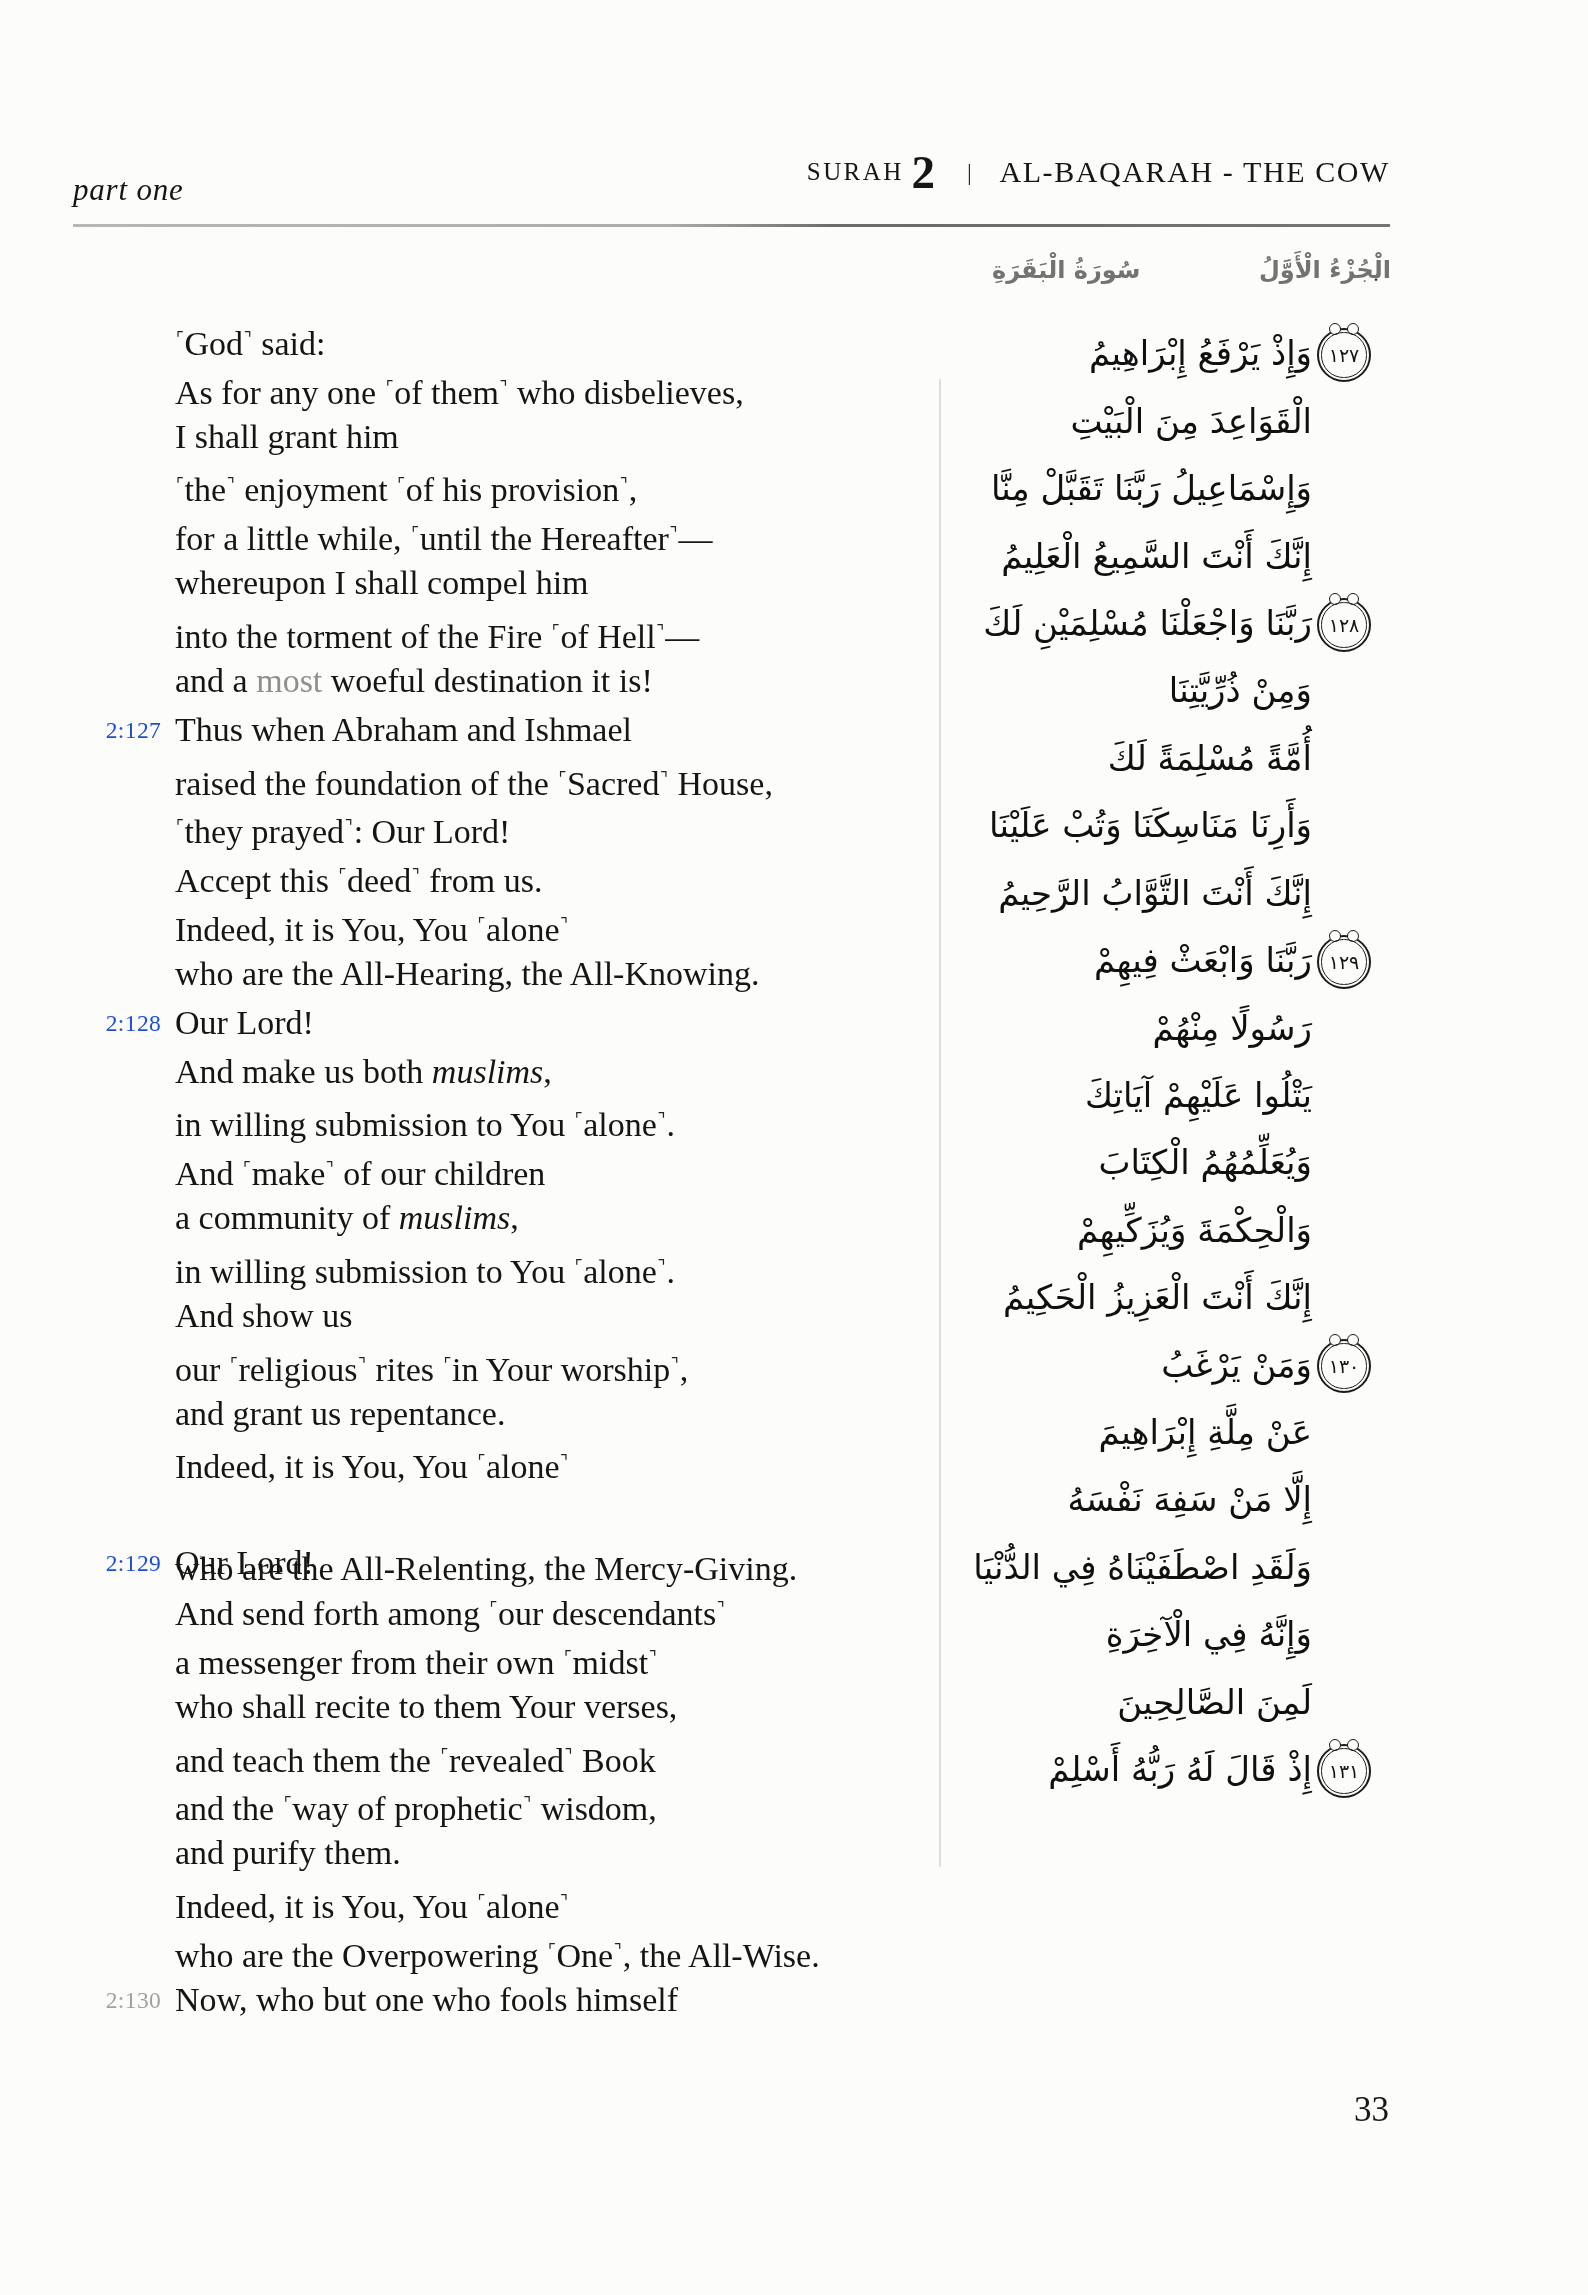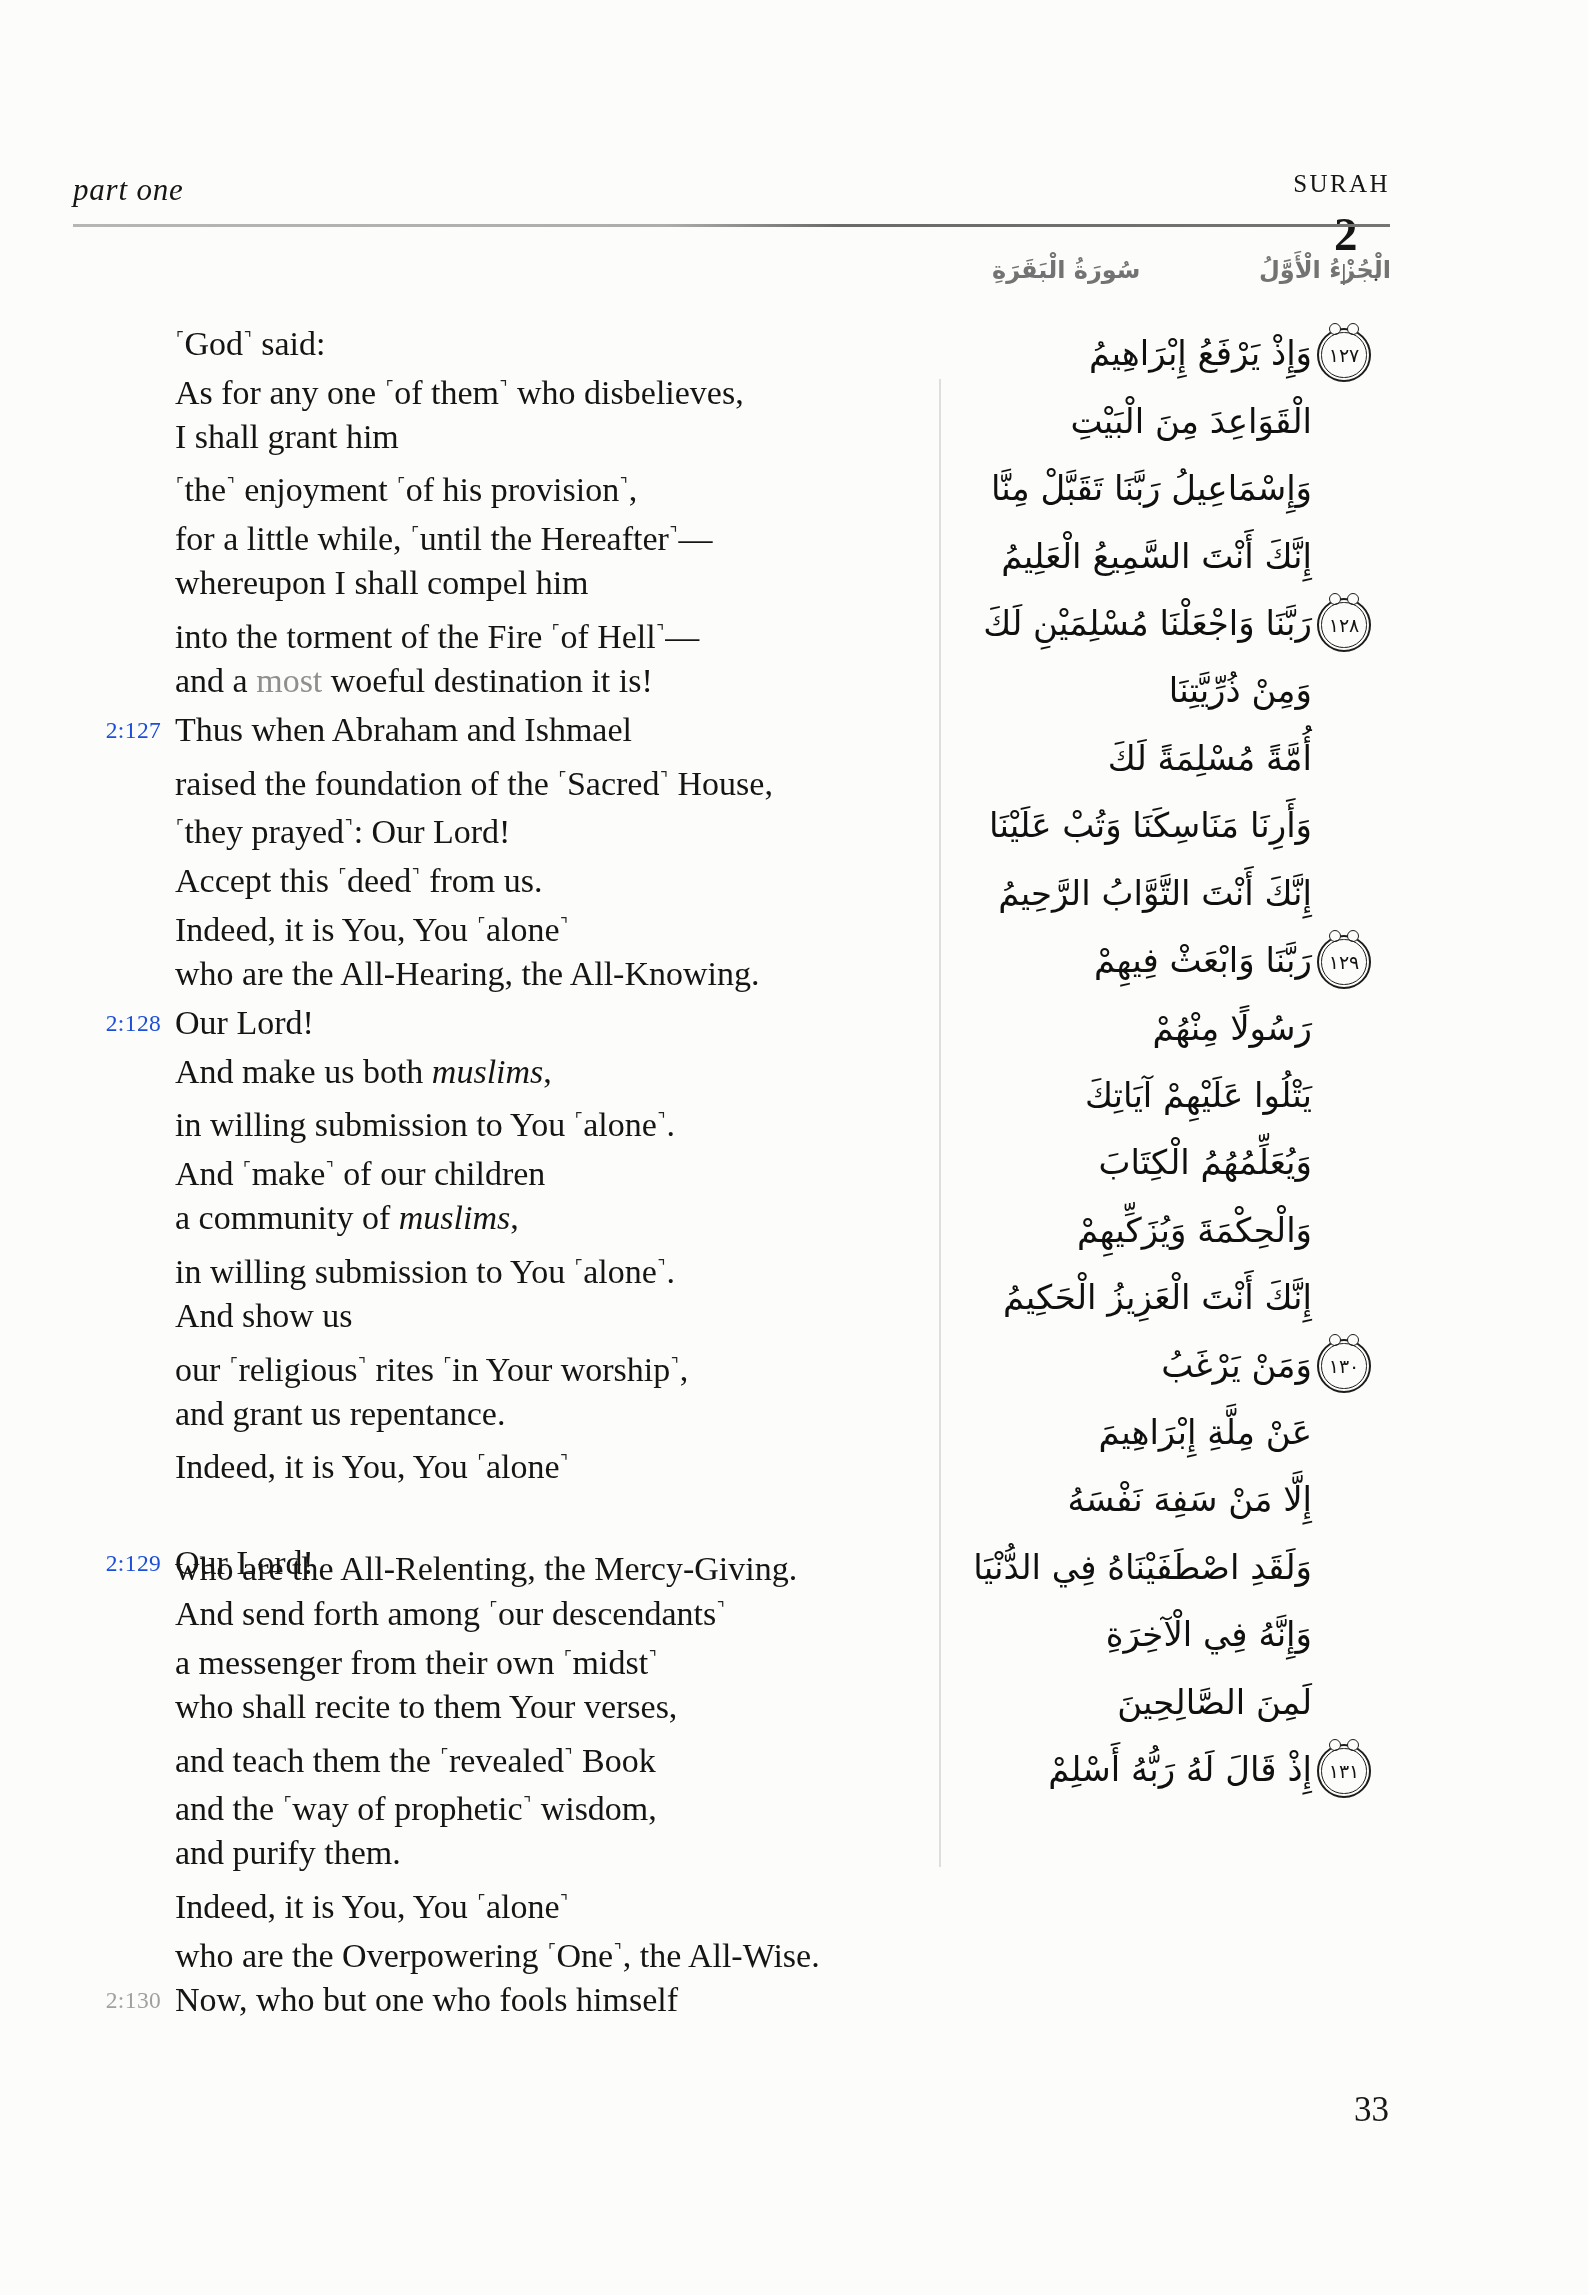--- a/index.html
+++ b/index.html
@@ -8,22 +8,22 @@
     background:#fcfcfa; overflow:hidden;
     font-family:"Liberation Serif","DejaVu Serif",serif;
     color:#161616;
   }
   
   .part-label{
     position:absolute; left:73px; top:171px; height:37px; line-height:37px;
     font-style:italic; font-size:31px; letter-spacing:0.8px;
   }
   .header-right{
-    position:absolute; top:159px; right:199px; height:50px;
-    display:flex; align-items:center; white-space:nowrap;flex-direction:column;
+    position:absolute; top:147px; right:199px; height:50px;
+    display:flex; align-items:center; white-space:nowrap;
   }
   .header-right .surah-word{ font-size:25px; letter-spacing:2.4px; line-height:50px;}
   .header-right .surah-num{ font-size:47px; font-weight:bold; margin-left:8px; line-height:50px;}
   .header-right .hdr-div{ font-size:24px; color:#2a2a2a; margin:0 27.5px 0 32px; font-weight:normal;}
   .header-right .surah-title{ font-size:30px; letter-spacing:1.6px; line-height:50px;}
   .header-rule{
     position:absolute; left:73px; top:224px; width:1317px; height:2.8px;
     background:linear-gradient(to right,#b6b6b4 0%,#adadab 45%,#6a6a68 58%,#757573 100%);
   }
   
@@ -94,20 +94,21 @@
 </head>
 <body>
 
 <div id="page">
 
   <div class="part-label">part one</div>
   <div class="header-right">
     <span class="surah-word">SURAH</span>
     <span class="surah-num">2</span>
     <span class="hdr-div">|</span>
+    <span class="surah-title">AL-BAQARAH - THE COW</span>
   </div>
   <div class="header-rule"></div>
 
   <div id="callig-surah" class="callig arabic" dir="rtl">سُورَةُ الْبَقَرَةِ</div>
   <div id="callig-juz" class="callig arabic" dir="rtl">الْجُزْءُ الْأَوَّلُ</div>
   <span class="callig-dot">.</span>
 
   <div class="gutter-shadow"></div>
 
   <div id="english-col">

